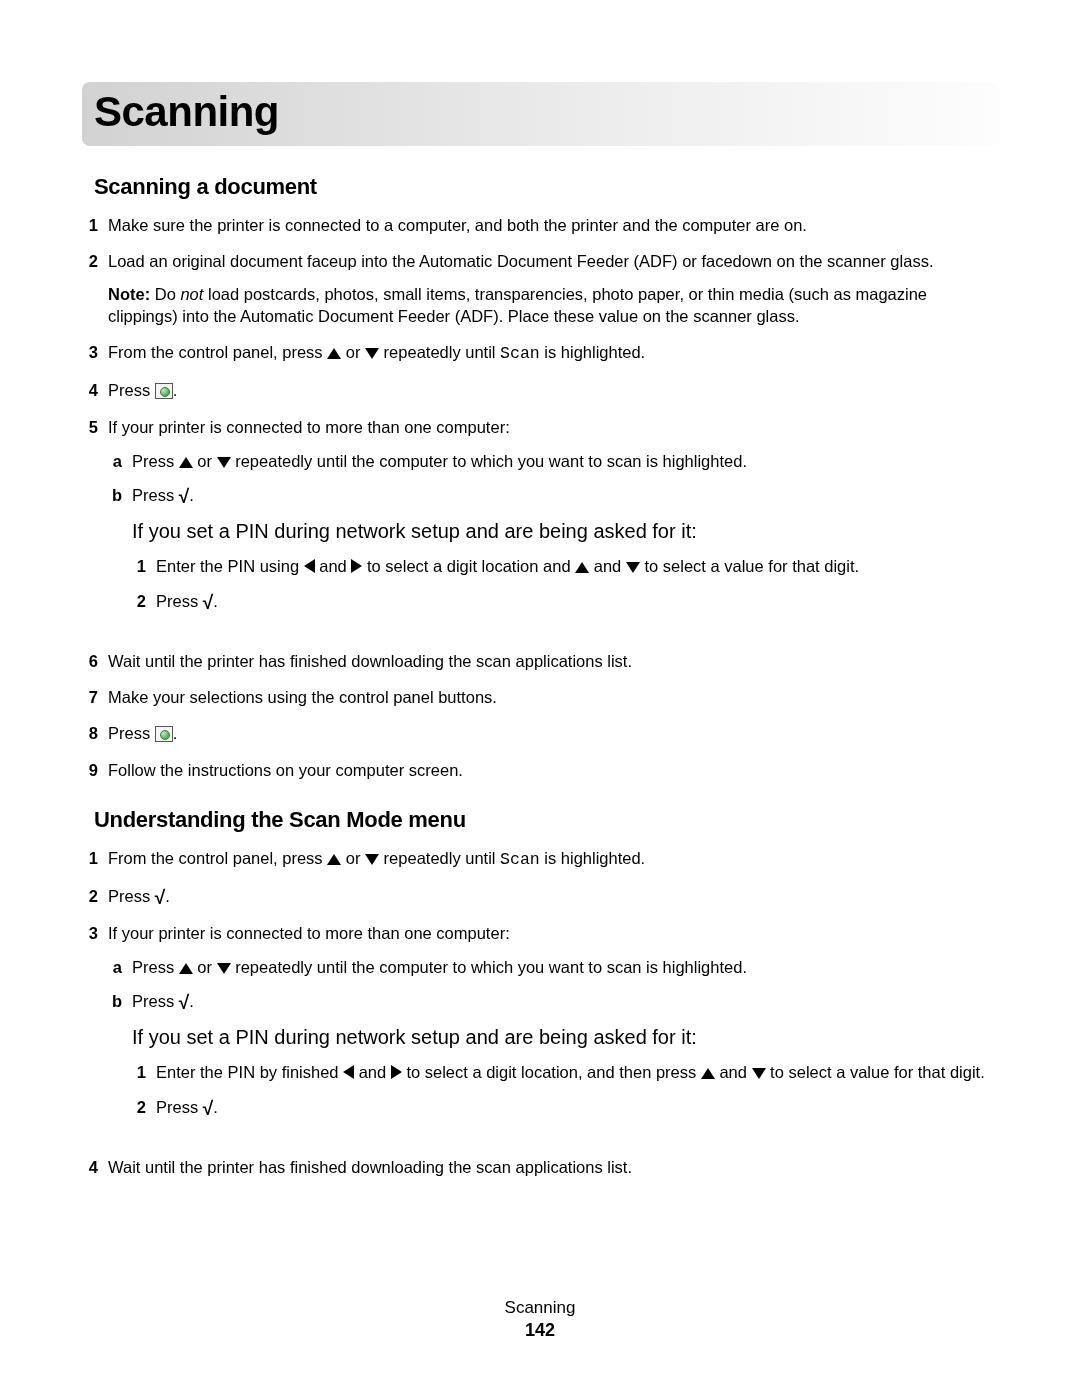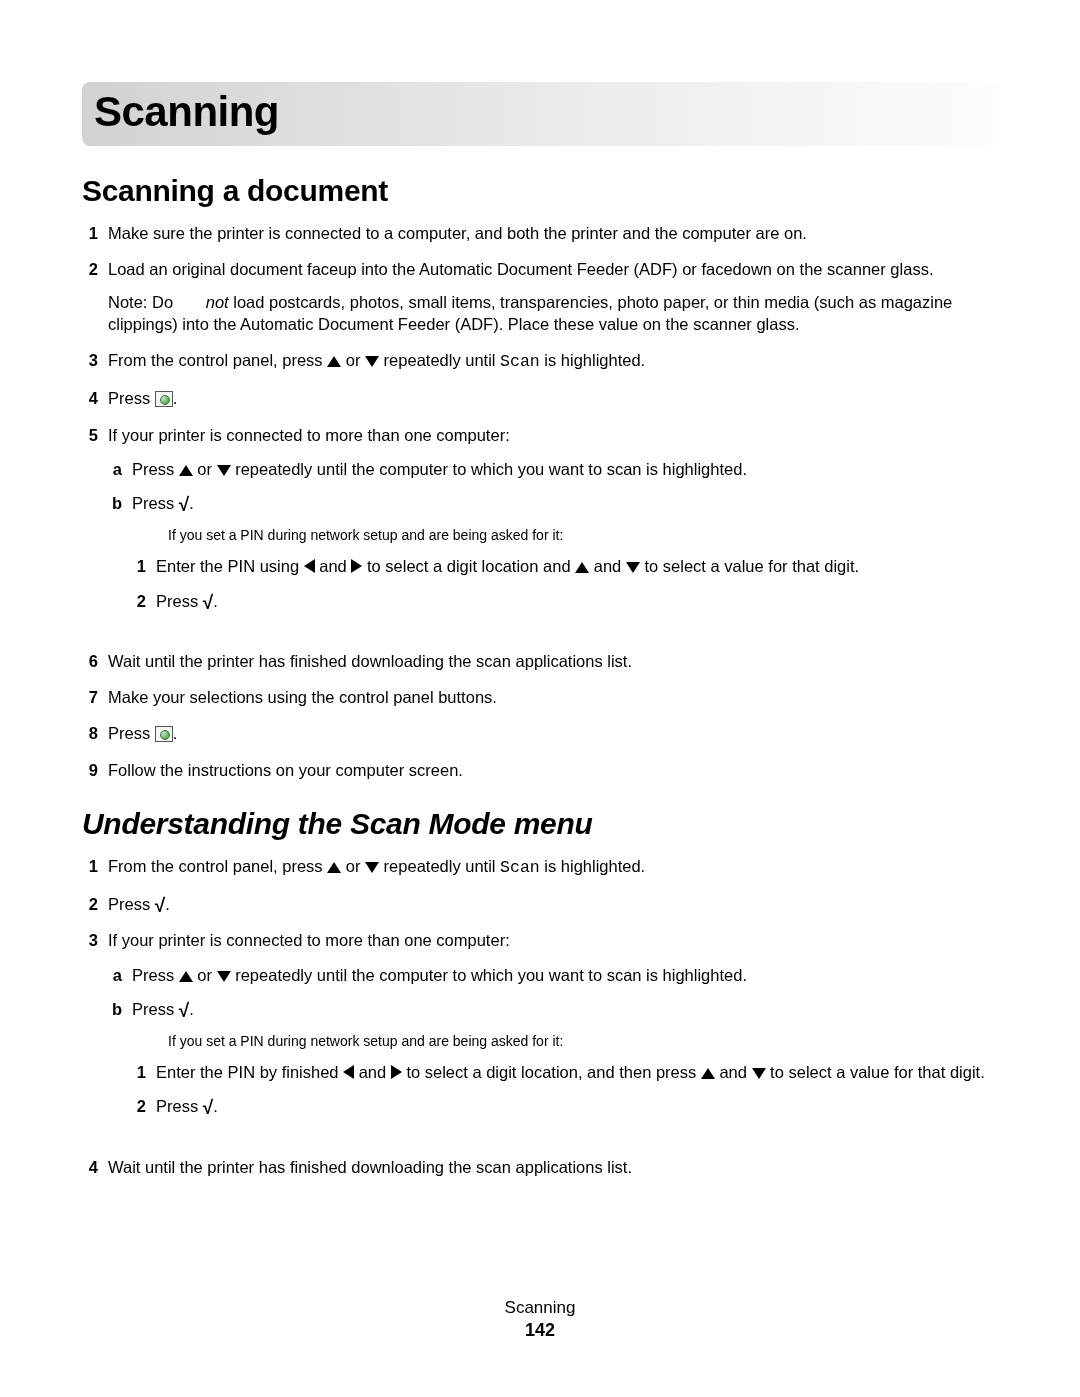--- a/index.html
+++ b/index.html
@@ -19,23 +19,23 @@
     border-radius: 8px;
     padding: 6px 12px 10px 12px;
     margin-bottom: 28px;
   }
   .chapter-banner h1 {
     font-size: 42px;
     font-weight: 700;
     letter-spacing: -0.5px;
   }
   h2.section {
-    font-size: 30px;
-    font-weight: 700;
-    margin: 10px 0 14px 0;
+    font-size: 22px;
+    font-weight: 700;
+    margin: 10px 0 14px 12px;
     letter-spacing: -0.3px;
   }
   ol.num { list-style: none; margin-left: 0; }
   ol.num > li {
     display: flex;
     align-items: flex-start;
     margin-bottom: 14px;
     font-size: 16.5px;
     line-height: 1.35;
   }
@@ -78,27 +78,26 @@
     padding-right: 10px;
   }
   ol.inner-num > li > .content { flex: 1; }
 
   .note-block {
     font-size: 16.5px;
     line-height: 1.35;
     margin-top: 10px;
   }
   .pin-intro {
-    font-size: 14px;
+    font-size: 20px;
     line-height: 1.35;
     margin-top: 4px;
-    margin-left: 36px;
-  }
-  .bold { font-weight: 400; }
-  .italic { font-style: italic; margin-left: 28px; }
+  }
+  .bold { font-weight: 700; }
+  .italic { font-style: italic; }
   .mono { font-family: "Courier New", monospace; font-weight: 400; }
 
   .tri {
     display: inline-block;
     width: 0; height: 0;
     vertical-align: -1px;
   }
   .tri-up { border-left: 7px solid transparent; border-right: 7px solid transparent; border-bottom: 11px solid #000; }
   .tri-down { border-left: 7px solid transparent; border-right: 7px solid transparent; border-top: 11px solid #000; }
   .tri-left { border-top: 7px solid transparent; border-bottom: 7px solid transparent; border-right: 11px solid #000; }
@@ -229,21 +228,21 @@
       <span class="content">
         <span>Press </span><span class="start-btn"></span><span>.</span>
       </span>
     </li>
     <li>
       <span class="marker">9</span>
       <span class="content">Follow the instructions on your computer screen.</span>
     </li>
   </ol>
 
-  <h2 class="section" style="margin-top:26px;font-style:italic;">Understanding the Scan Mode menu</h2>
+  <h2 class="section" style="margin-top:26px;">Understanding the Scan Mode menu</h2>
 
   <ol class="num">
     <li>
       <span class="marker">1</span>
       <span class="content">
         <span>From the control panel, press </span><span class="tri tri-up"></span><span> or </span><span class="tri tri-down"></span><span> repeatedly until </span><span class="mono">Scan</span><span> is highlighted.</span>
       </span>
     </li>
     <li>
       <span class="marker">2</span>

